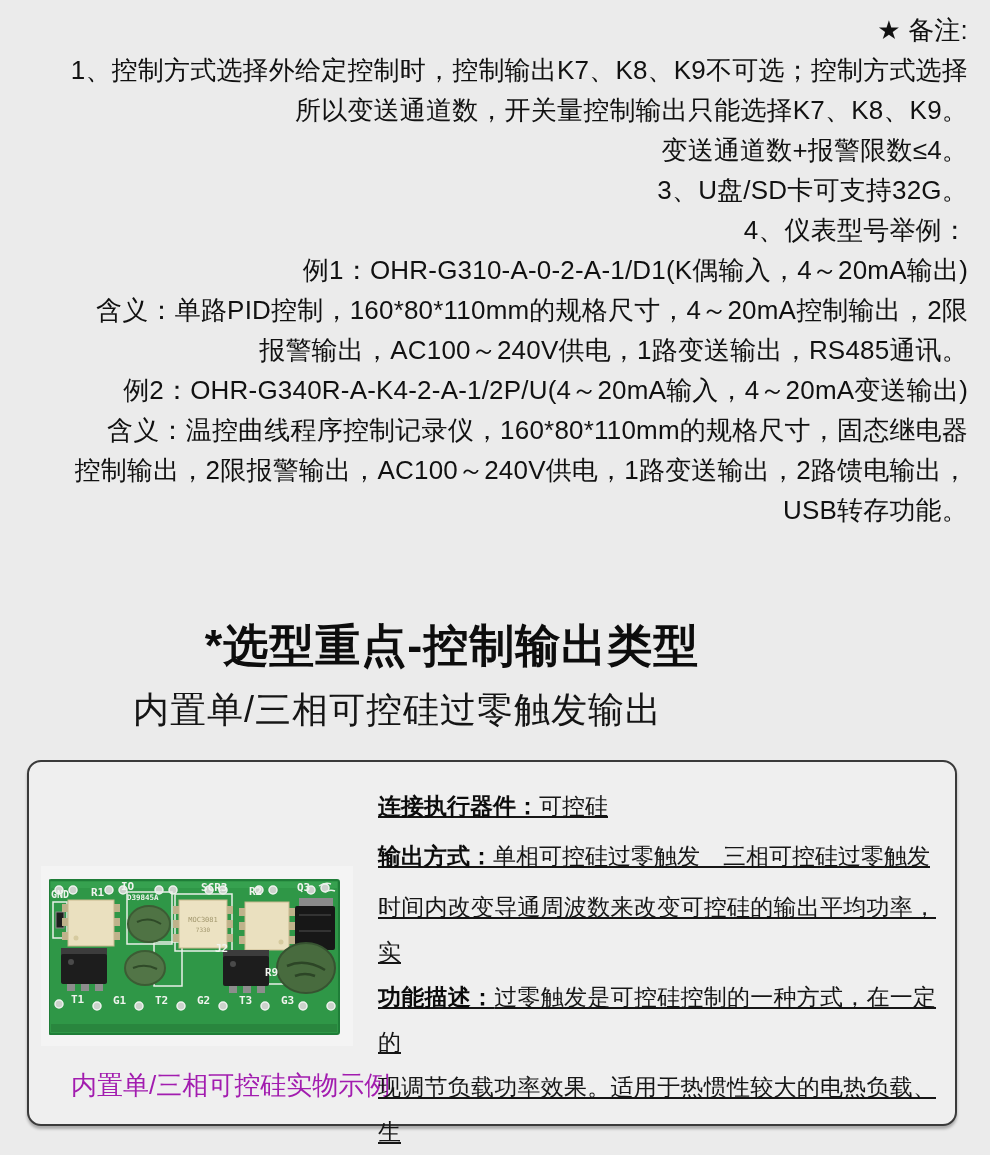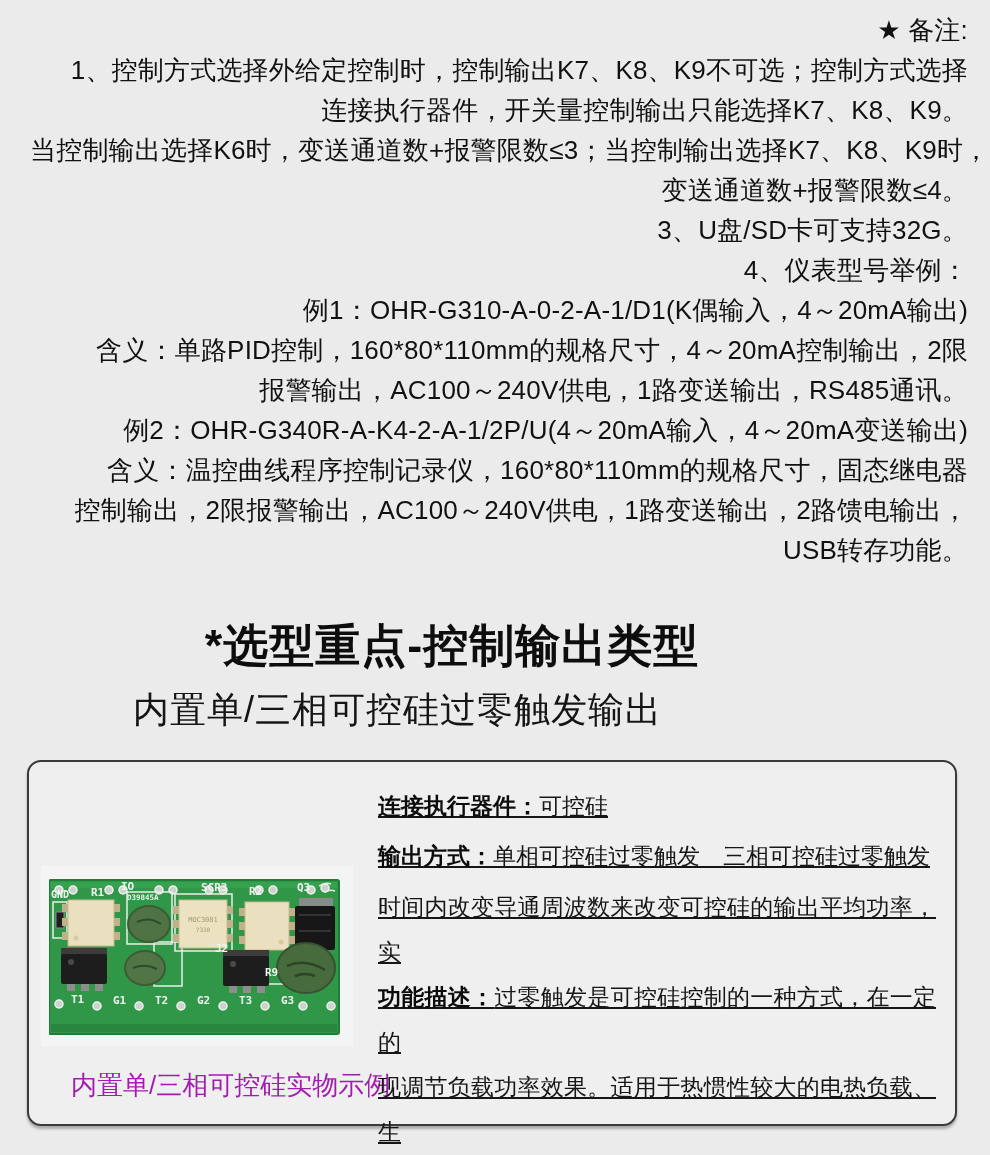--- a/index.html
+++ b/index.html
@@ -71,22 +71,21 @@
   }
 </style>
 </head>
 <body>
 
 <div class="page">
 
   <div class="notes">
     <div class="line">★ 备注:</div>
     <div class="line">1、控制方式选择外给定控制时，控制输出K7、K8、K9不可选；控制方式选择</div>
-    <div class="line">连接执行器件，开关量控制输出只能选择K7、K8、K9。</div>
-    <div class="line">当控制输出选择K6时，变送通道数+报警限数≤3；当控制输出选择K7、K8、K9时，</div>
+    <div class="line">所以变送通道数，开关量控制输出只能选择K7、K8、K9。</div>
     <div class="line">变送通道数+报警限数≤4。</div>
     <div class="line">3、U盘/SD卡可支持32G。</div>
     <div class="line">4、仪表型号举例：</div>
     <div class="line">例1：OHR-G310-A-0-2-A-1/D1(K偶输入，4～20mA输出)</div>
     <div class="line">含义：单路PID控制，160*80*110mm的规格尺寸，4～20mA控制输出，2限</div>
     <div class="line">报警输出，AC100～240V供电，1路变送输出，RS485通讯。</div>
     <div class="line">例2：OHR-G340R-A-K4-2-A-1/2P/U(4～20mA输入，4～20mA变送输出)</div>
     <div class="line">含义：温控曲线程序控制记录仪，160*80*110mm的规格尺寸，固态继电器</div>
     <div class="line">控制输出，2限报警输出，AC100～240V供电，1路变送输出，2路馈电输出，</div>
     <div class="line">USB转存功能。</div>

